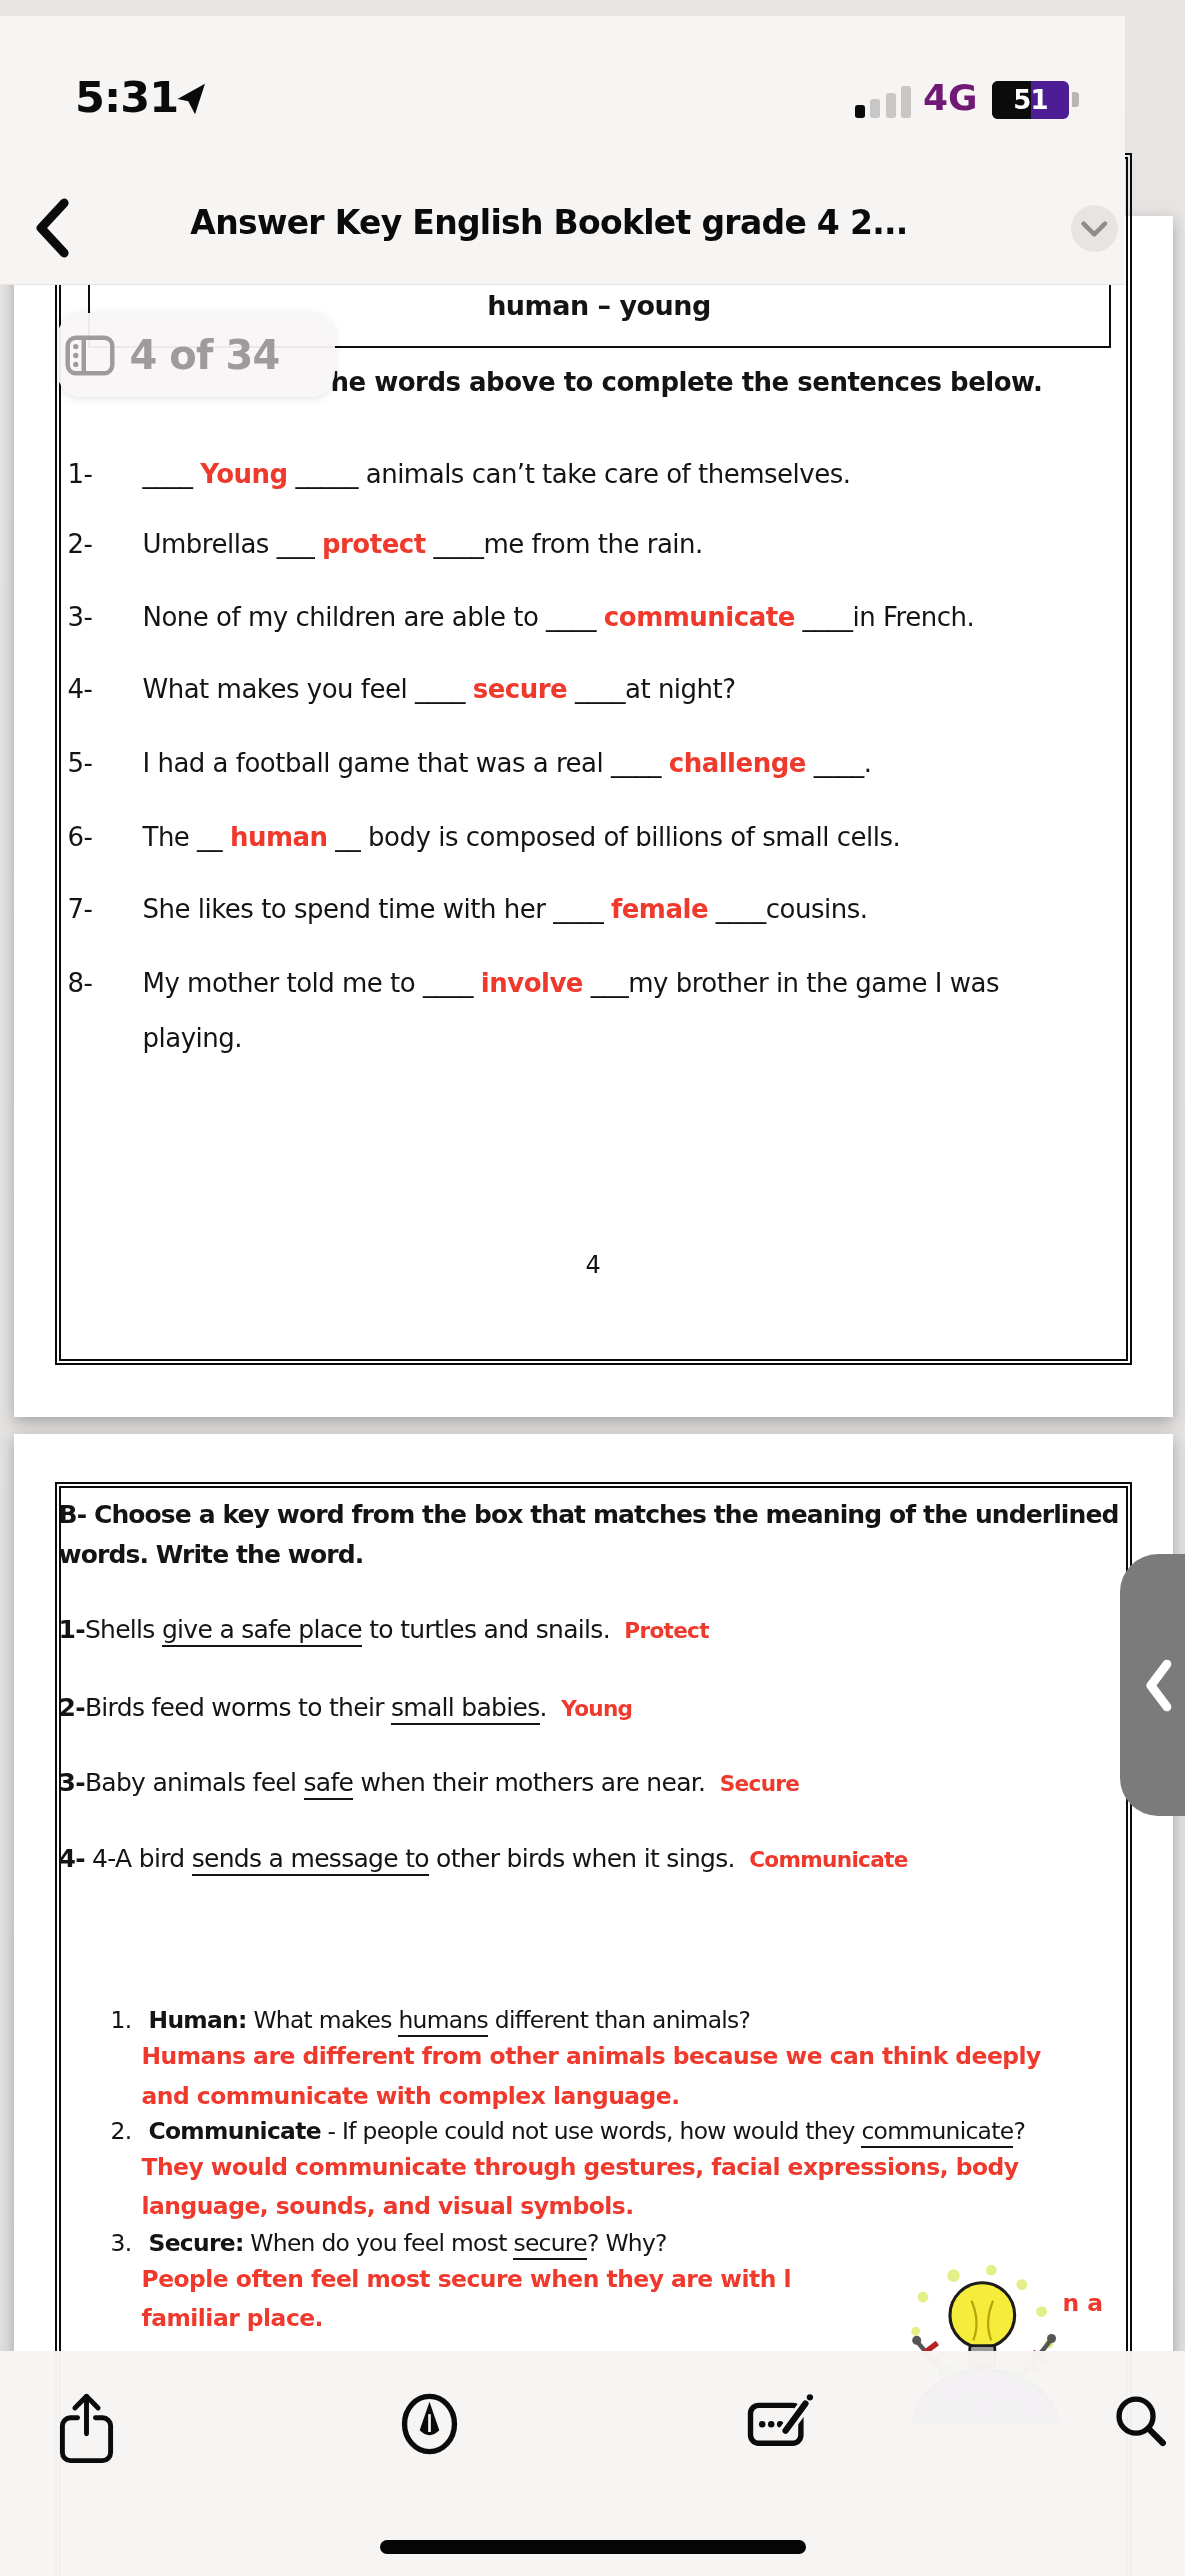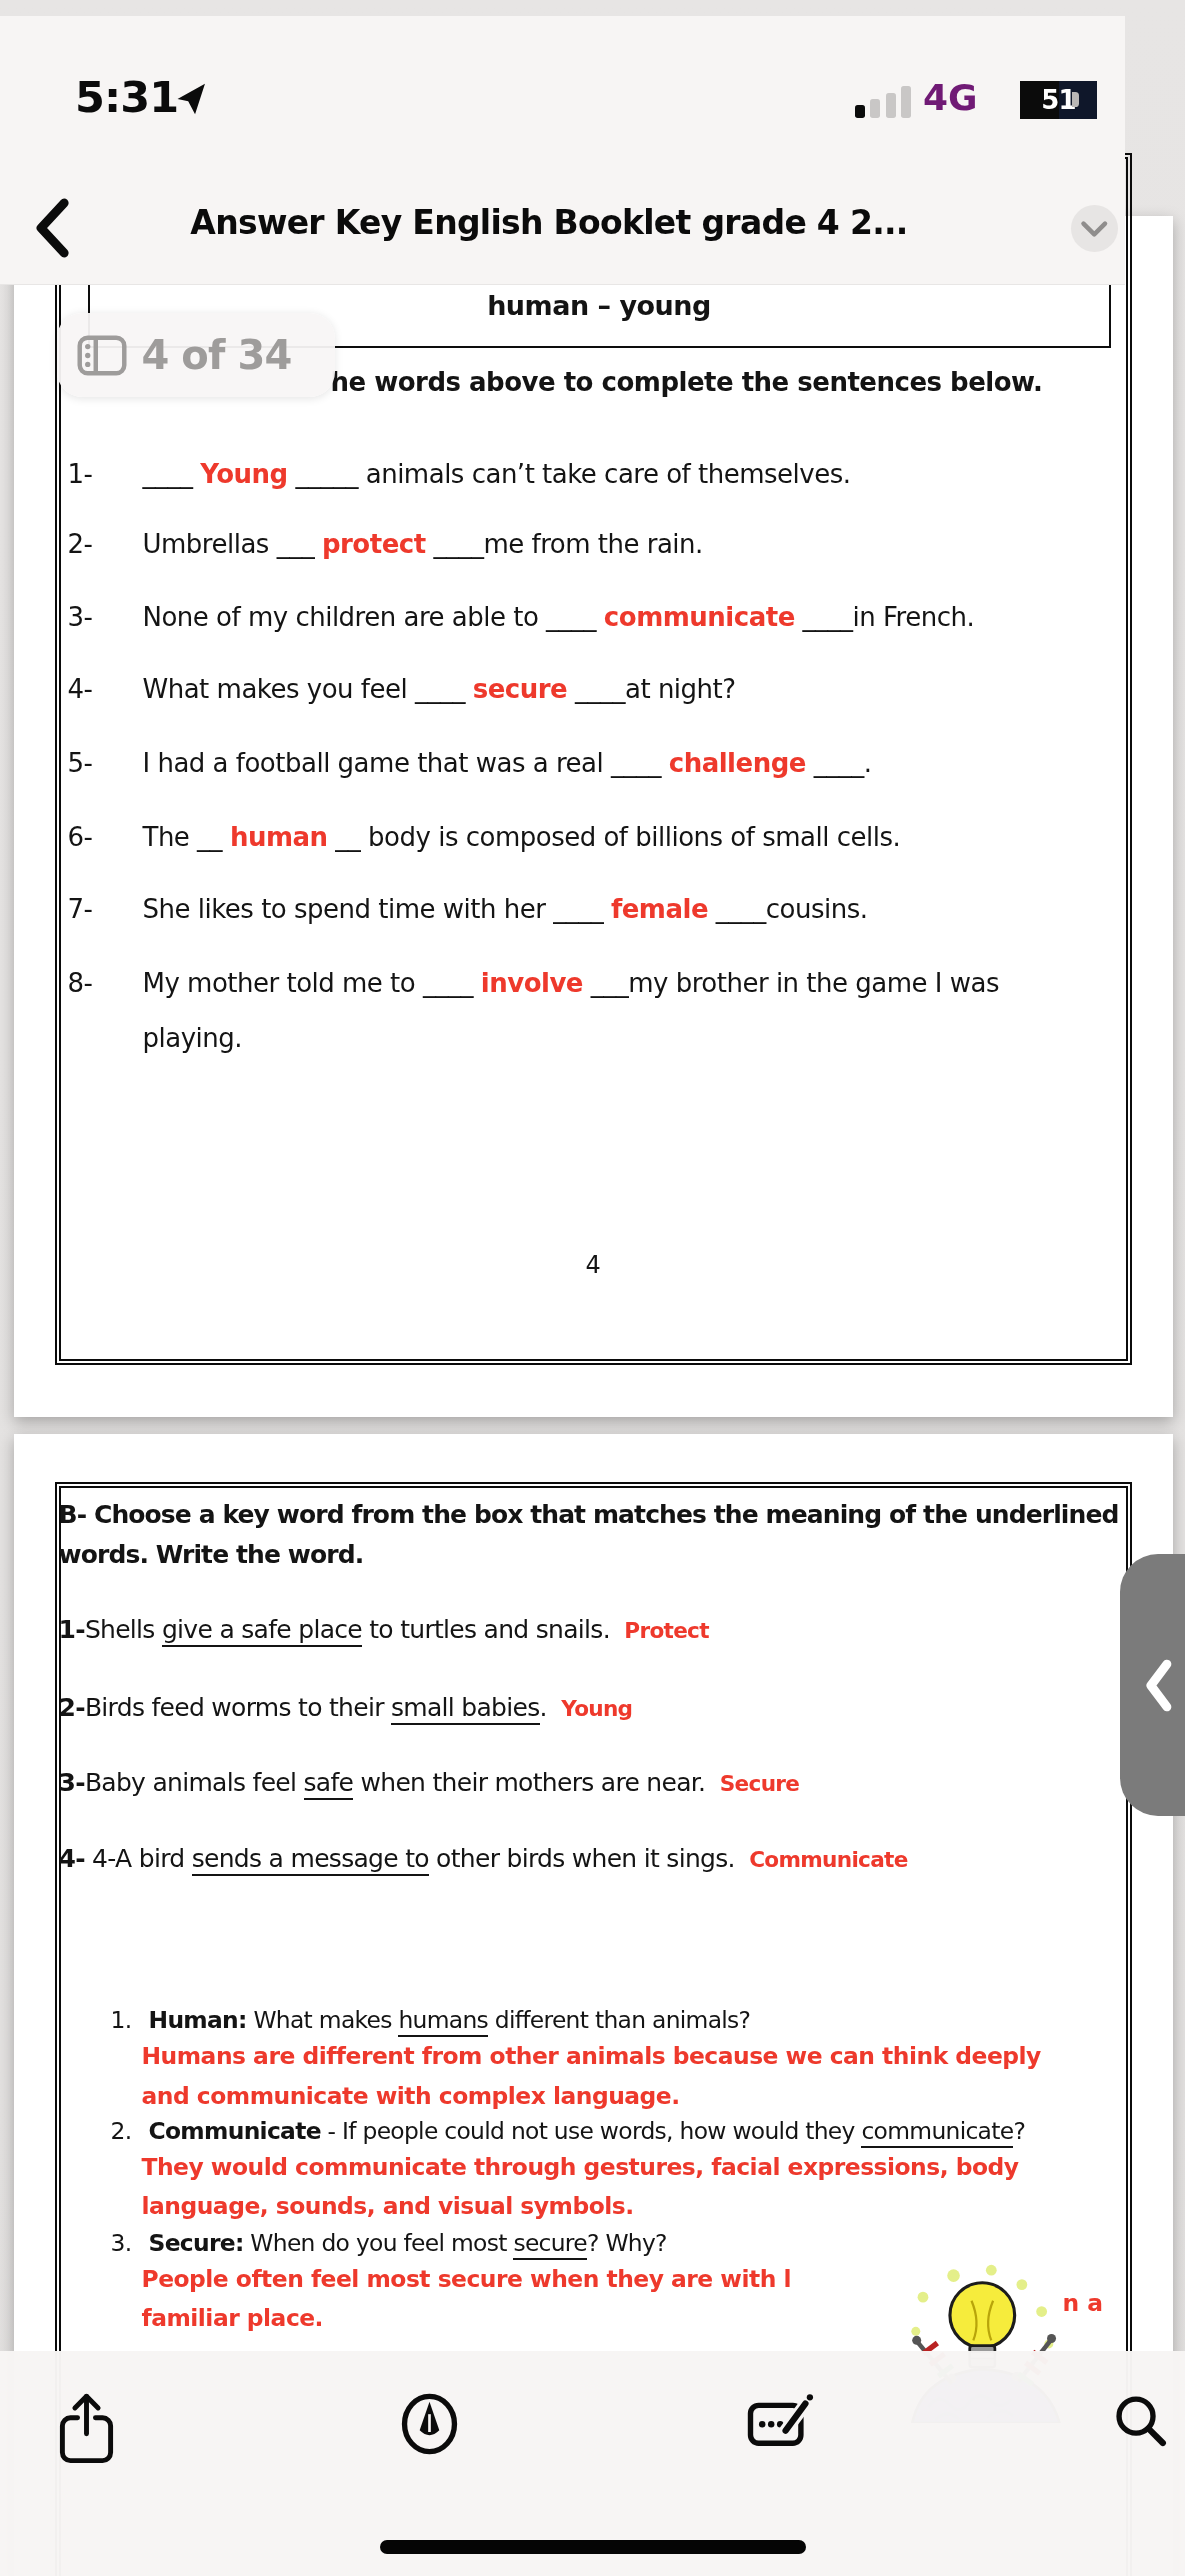--- a/index.html
+++ b/index.html
@@ -44,38 +44,38 @@
   #chead{left:45px;font-size:24px;font-weight:bold;letter-spacing:-1.1px;}
   .crow{font-size:23.4px;letter-spacing:-0.7px;}
   .crow .num{position:absolute;left:97px;}
   .crow .qt{position:absolute;left:135px;}
   .cans{left:128px;font-size:23.4px;letter-spacing:-0.5px;}
 
   
   #page-pill{
     position:absolute;left:57px;top:313px;width:278px;height:84px;border-radius:25px;
     background:rgba(248,246,245,.95);box-shadow:0 1.8px 9px rgba(0,0,0,.10);
-    display:flex;align-items:center;gap:14.4px;padding-left:20px;box-sizing:border-box;z-index:6;
+    display:flex;align-items:center;gap:14.4px;padding-left:8px;box-sizing:border-box;z-index:6;
   }
   #page-pill .ptext{color:#9e9c9b;font-size:40px;font-weight:bold;letter-spacing:-0.9px;}
 
   
   #drawer-handle{
     position:absolute;left:1120px;top:1554px;width:85px;height:262px;background:#7b7b7b;
     border-radius:38px 0 0 38px;z-index:6;display:flex;align-items:center;padding-left:20px;box-sizing:border-box;
   }
 
   
   #topbar{position:absolute;left:0;top:16px;width:1125px;height:268px;background:#f7f5f4;z-index:10;border-bottom:0.9px solid rgba(0,0,0,.06);}
   #time{position:absolute;left:75px;top:56px;font-size:43px;font-weight:bold;color:#0b0b0b;letter-spacing:-0.9px;}
   #loc-arrow{position:absolute;left:176px;top:63px;}
   #sig{position:absolute;left:855px;top:68px;width:63px;height:34px;}
   #sig div{position:absolute;bottom:0;width:10px;border-radius:2.7px;}
   #net{position:absolute;left:923px;top:61px;font-size:36px;font-weight:bold;color:#701a75;}
-  #battery{position:absolute;left:992px;top:65px;width:77px;height:38px;border-radius:0;background:#0f172a;overflow:hidden;margin-left:28px;}
+  #battery{position:absolute;left:992px;top:65px;width:77px;height:38px;border-radius:6px;background:#4c1d95;overflow:hidden;}
   #battery .fill{position:absolute;left:0;top:0;bottom:0;width:51%;background:#0b0b0b;}
   #battery .pct{position:absolute;left:0;right:0;top:3.6px;text-align:center;color:#fff;font-size:26px;font-weight:bold;letter-spacing:-0.9px;}
   #bat-nub{position:absolute;left:1072px;top:76px;width:7.2px;height:15.3px;background:#b9b7b6;border-radius:0 3.6px 3.6px 0;}
   #back-btn{position:absolute;left:25px;top:178px;width:57px;height:68px;}
   #nav-title{position:absolute;left:108px;right:135px;top:187px;text-align:center;font-size:33px;font-weight:bold;color:#0b0b0b;letter-spacing:-0.7px;white-space:nowrap;overflow:hidden;}
   #expand-btn{position:absolute;left:1071px;top:189px;width:47px;height:47px;border-radius:50%;background:#e7e5e4;display:flex;align-items:center;justify-content:center;}
 
   
   #toolbar{position:absolute;left:0;top:2351px;width:1186px;height:225px;background:rgba(247,245,244,.98);z-index:10;}
   .tool-btn{position:absolute;top:2391px;width:99px;height:99px;display:flex;align-items:flex-start;justify-content:center;z-index:11;}

